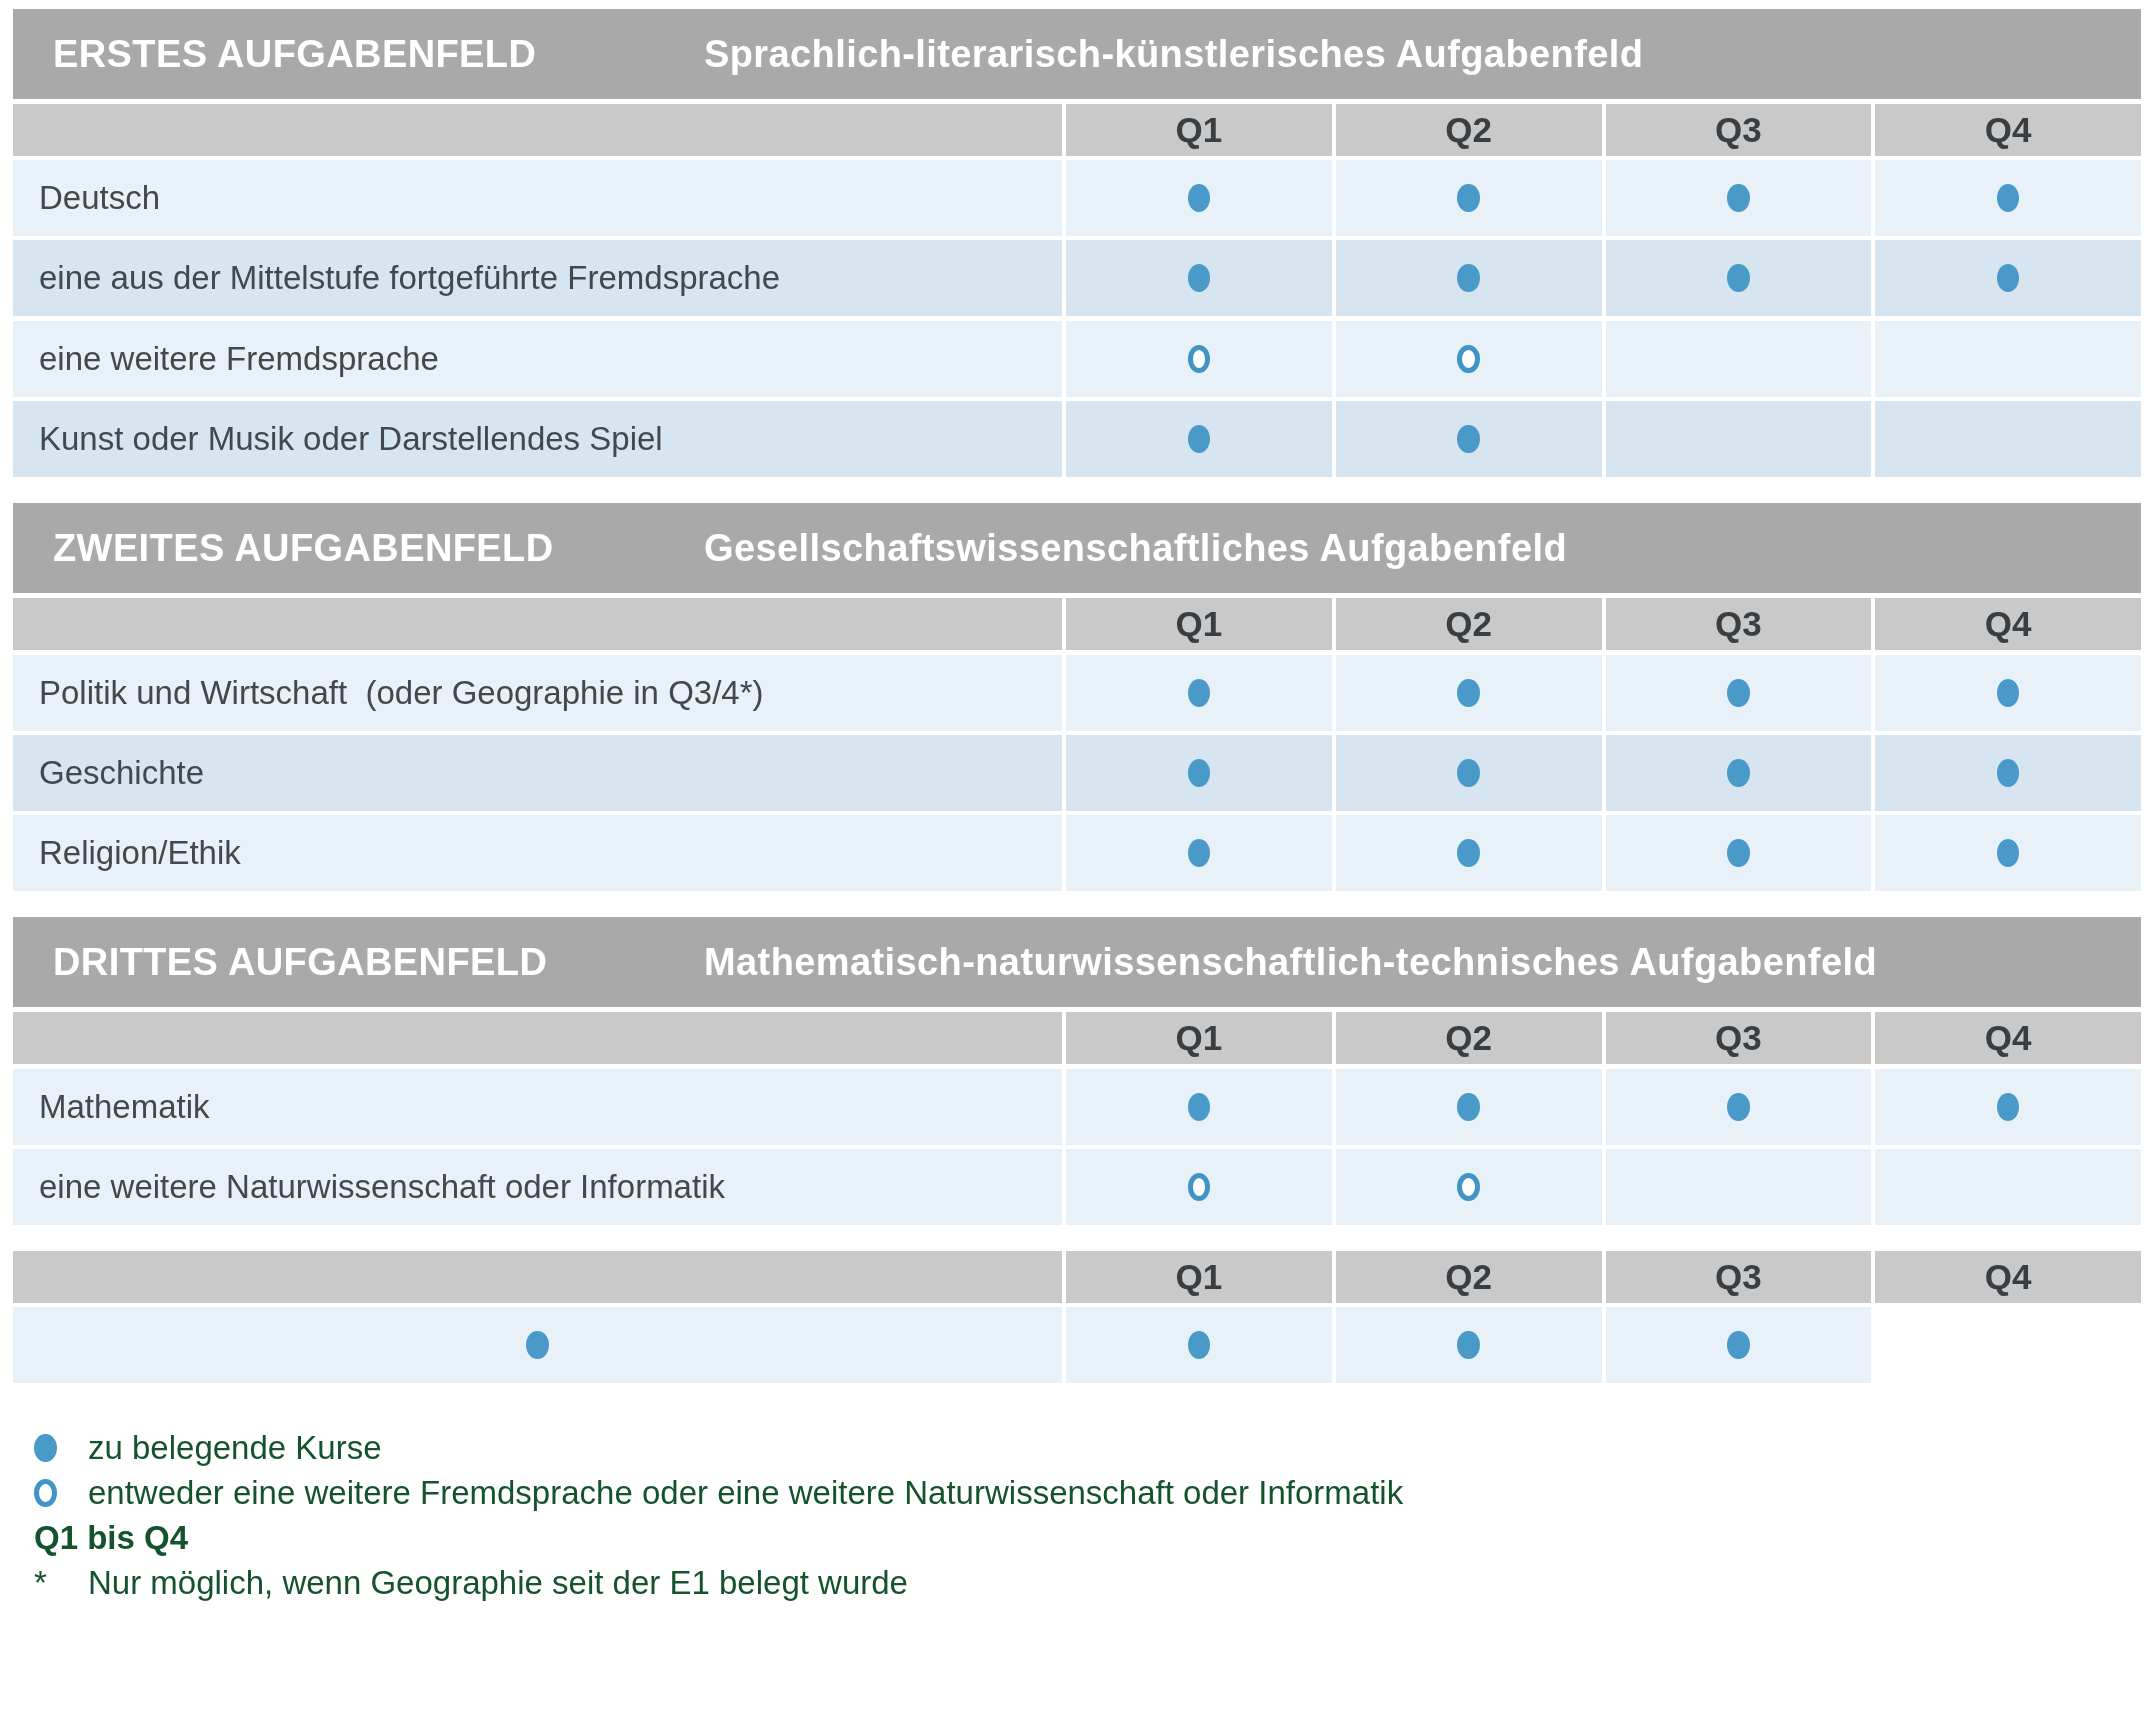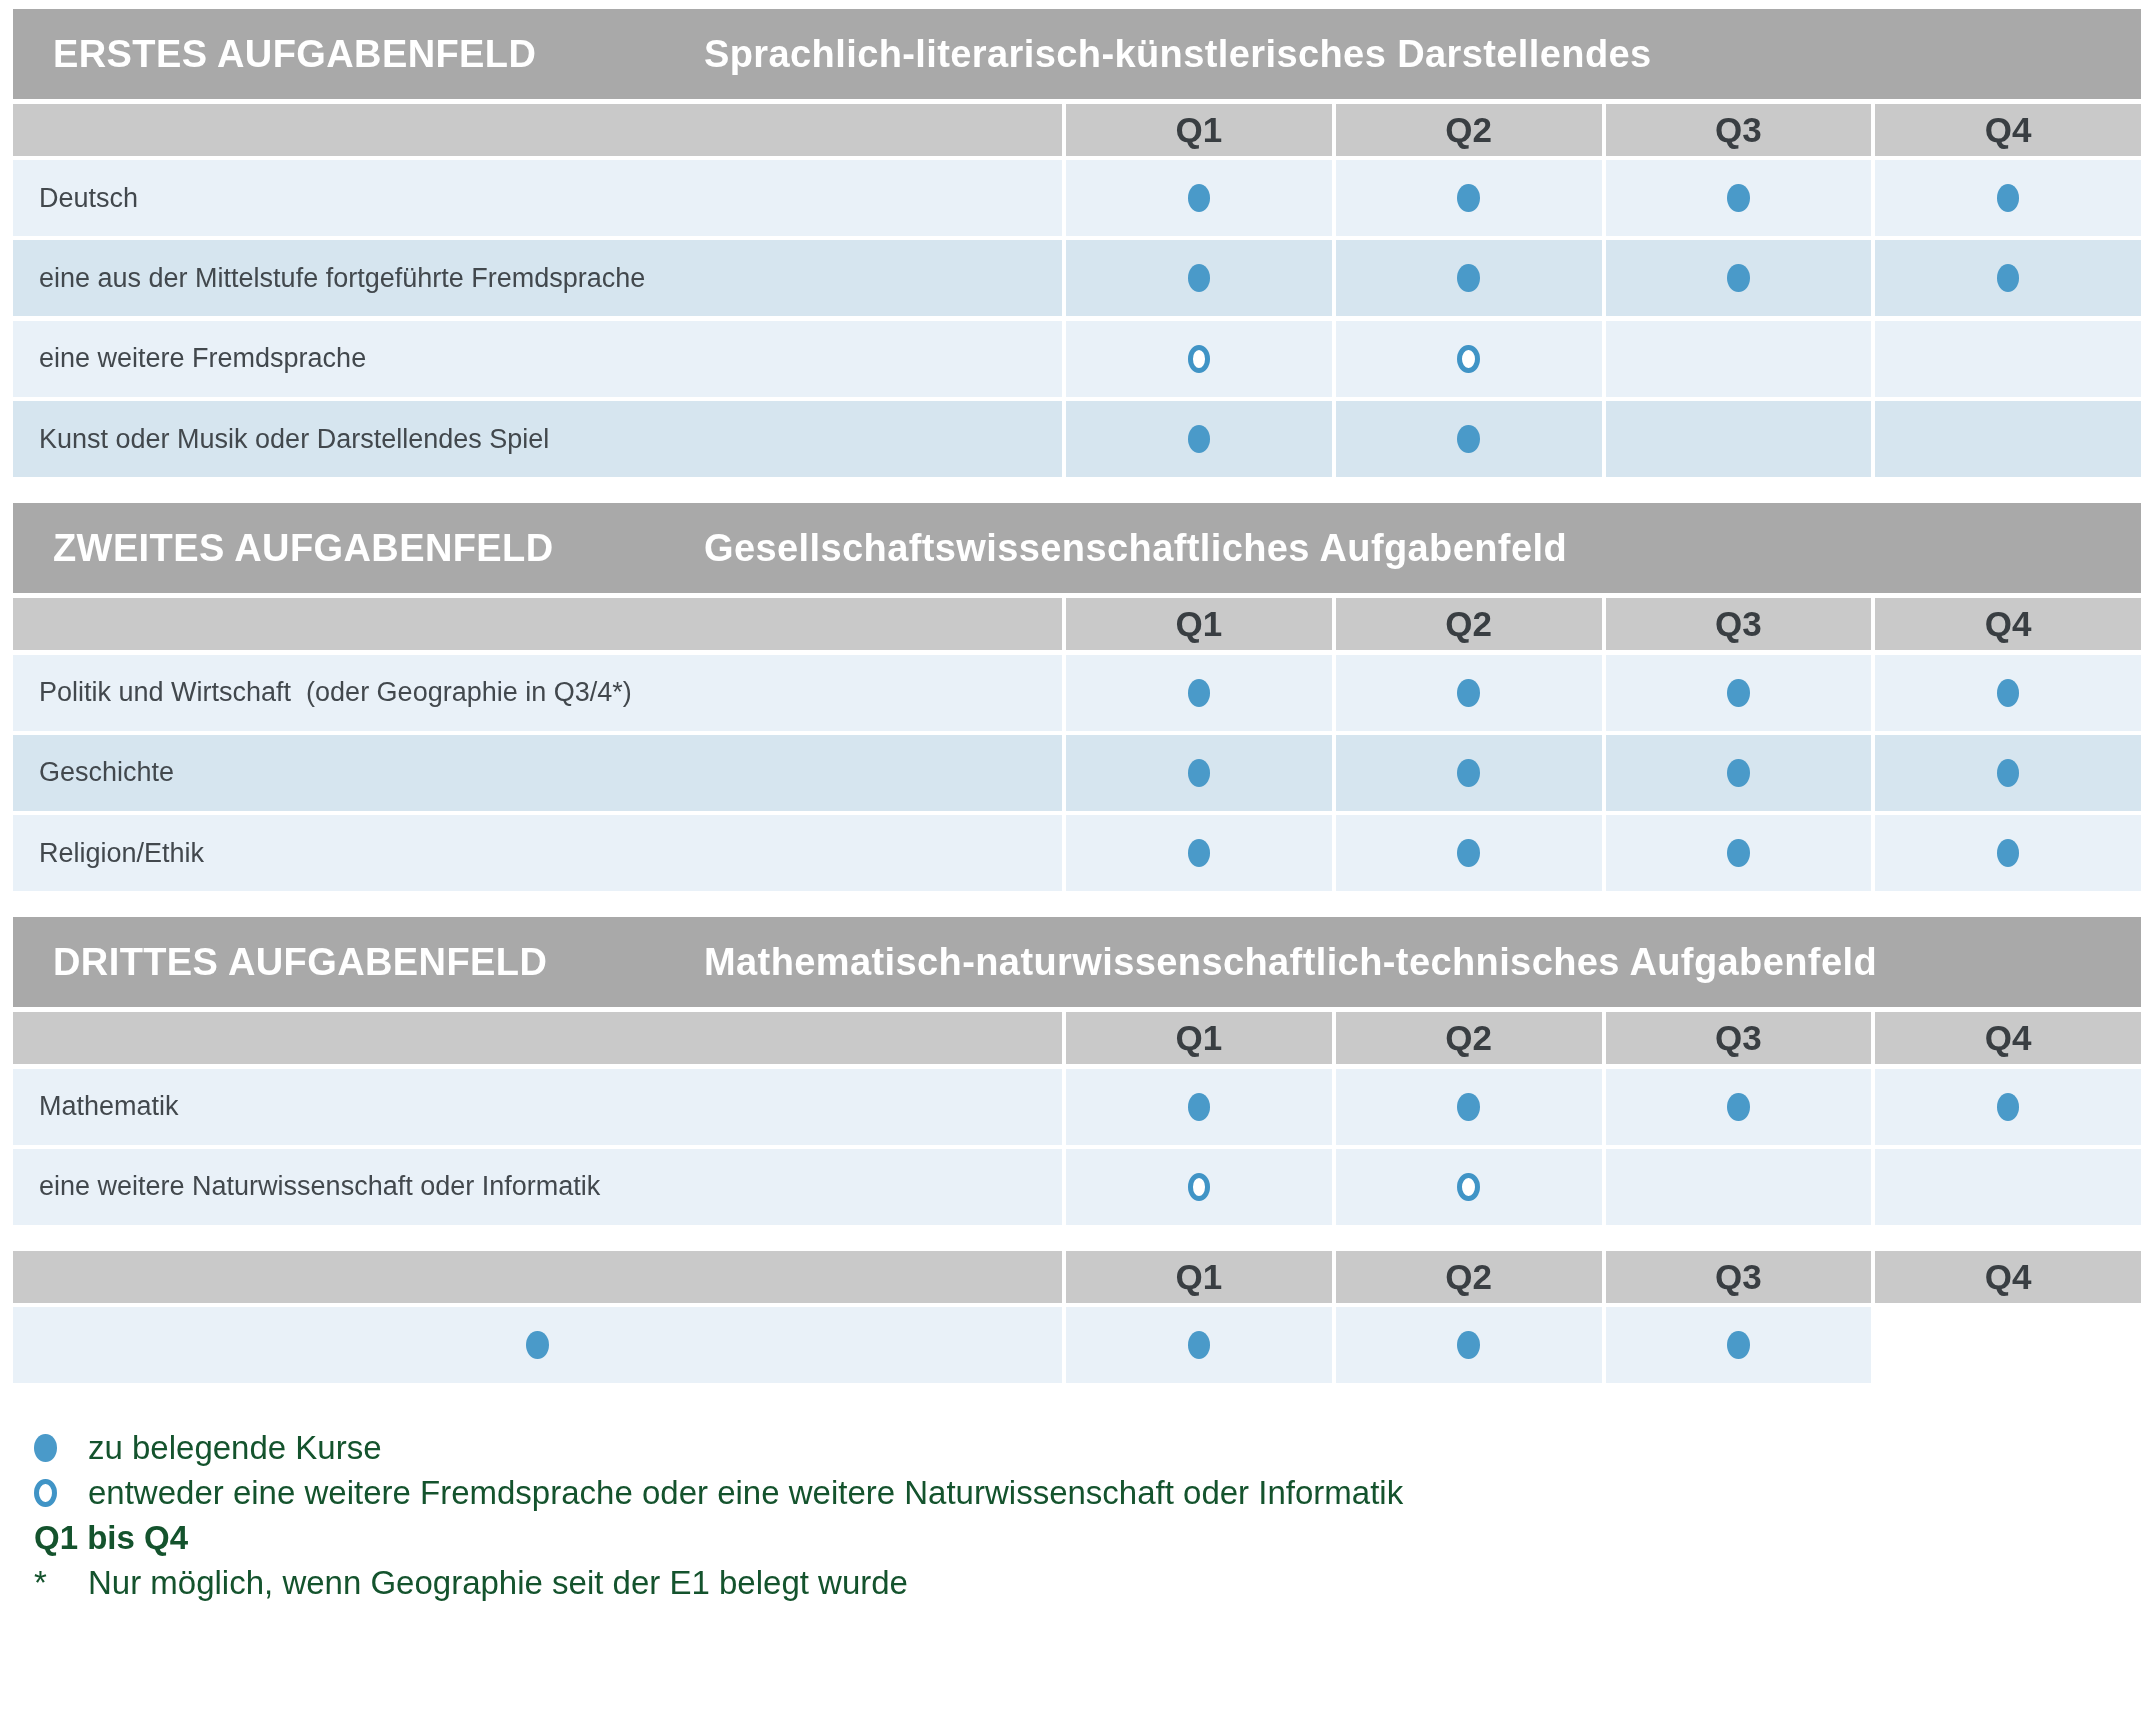--- a/index.html
+++ b/index.html
@@ -42,21 +42,21 @@
     display: flex; align-items: center; justify-content: center;
     font-weight: bold; font-size: 35px; color: #393e42;
   }
 
   .row .cell { height: 76px; display: flex; align-items: center; }
   .row.light .cell { background: var(--row-light, #e9f1f8); }
   .row.dark  .cell { background: var(--row-dark, #d6e5ef); }
 
   .label-cell {
     padding-left: 26px;
-    font-size: 27px;
+    font-size: 33px;
     color: #42484d;
     white-space: pre;
   }
   .q-cell { justify-content: center; }
 
   .dot { display: inline-block; width: 22.6px; height: 28px; border-radius: 50%; }
   .dot.filled { background: var(--dot-fill, #4a9ac9); }
   .dot.open   { background: #ffffff; border: 5.2px solid var(--dot-open, #4094c6); }
 
   .legend { margin: 42px 0 0 21px; }
@@ -74,21 +74,21 @@
   .legend-text { white-space: pre; }
 </style>
 </head>
 <body>
 
 <div class="page">
   <div id="tables">
       <div class="section">
         <div class="band">
           <span class="title">ERSTES AUFGABENFELD</span>
-          <span class="subtitle">Sprachlich-literarisch-künstlerisches Darstellendes</span>
+          <span class="subtitle">Sprachlich-literarisch-künstlerisches Aufgabenfeld</span>
         </div>
         <div class="grid colhdr">
           <div class="cell"></div>
           <div class="cell">Q1</div>
           <div class="cell">Q2</div>
           <div class="cell">Q3</div>
           <div class="cell">Q4</div>
         </div>
         <div class="grid row light">
           <div class="cell label-cell">Deutsch</div>

